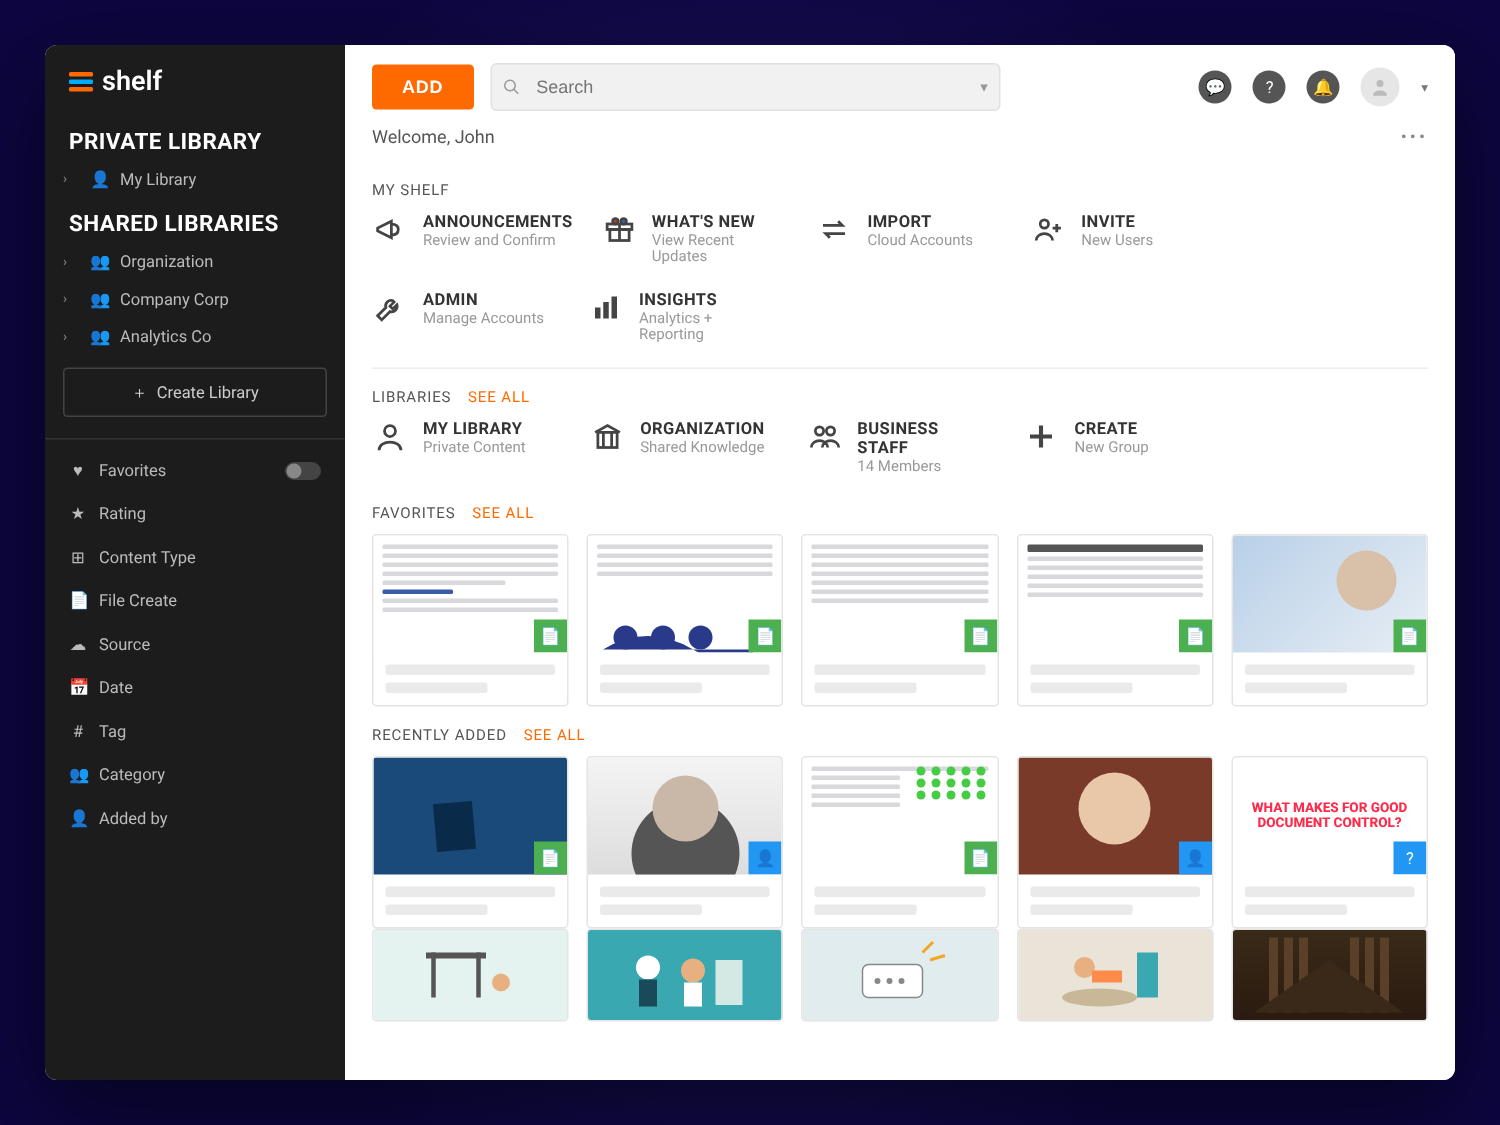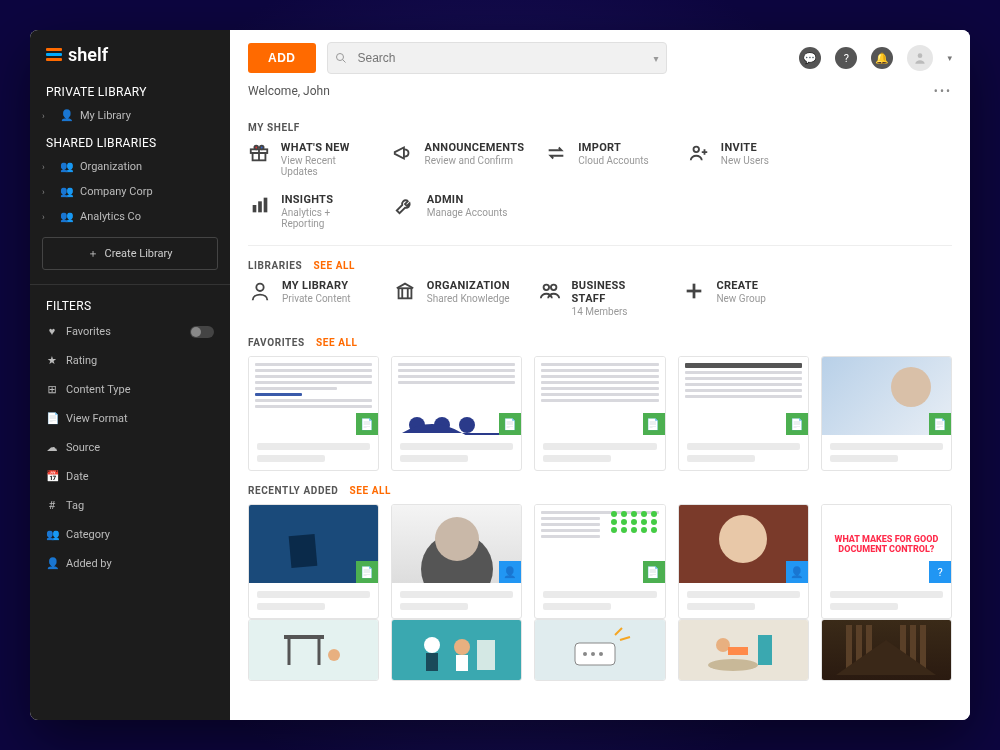--- a/index.html
+++ b/index.html
@@ -44,22 +44,22 @@
     font-weight: 600;
     color: #fff;
   }
   .logo-mark { display: flex; flex-direction: column; gap: 2px; }
   .logo-mark span { height: 3px; width: 16px; border-radius: 1px; }
   .logo-mark .b1 { background: #ff6a00; }
   .logo-mark .b2 { background: #00aaff; }
   .logo-mark .b3 { background: #ff6a00; }
   .sb-section-title {
     padding: 8px 16px 4px;
-    font-size: 12px;
-    font-weight: 400;
+    font-size: 15px;
+    font-weight: 700;
     letter-spacing: 0.3px;
     color: #fff;
   }
   .sb-item {
     padding: 6px 16px 6px 22px;
     display: flex;
     align-items: center;
     gap: 8px;
     cursor: pointer;
     color: #bbb;
@@ -170,21 +170,21 @@
   }
   .welcome-row {
     display:flex; align-items:center; justify-content:space-between;
     padding-bottom: 10px;
     font-size: 12px; color: #555;
   }
   .more-dots { color:#888; cursor:pointer; letter-spacing: 2px; }
 
   .section-head {
     font-size: 10px;
-    font-weight: 700;
+    font-weight: 400;
     letter-spacing: 0.6px;
     color: #555;
     margin: 14px 0 8px;
   }
   .section-head .see-all {
     color: #ff6a00;
     margin-left: 8px;
     cursor: pointer;
   }
 
@@ -318,21 +318,20 @@
       <span>Analytics Co</span>
     </div>
 
     <div class="sb-create">
       <span>＋</span>
       <span>Create Library</span>
     </div>
 
     <div class="sb-divider"></div>
 
-    <div class="sb-section-title">FILTERS</div>
 
     <div class="sb-filter-row">
       <span class="lbl">
           <span class="sb-ico">♥</span>
           <span>Favorites</span>
         </span>
       <span class="toggle"></span>
     </div>
     <div class="sb-filter-row">
       <span class="lbl">
@@ -342,21 +341,21 @@
     </div>
     <div class="sb-filter-row">
       <span class="lbl">
           <span class="sb-ico">⊞</span>
           <span>Content Type</span>
         </span>
     </div>
     <div class="sb-filter-row">
       <span class="lbl">
           <span class="sb-ico">📄</span>
-          <span>View Format</span>
+          <span>File Create</span>
         </span>
     </div>
     <div class="sb-filter-row">
       <span class="lbl">
           <span class="sb-ico">☁</span>
           <span>Source</span>
         </span>
     </div>
     <div class="sb-filter-row">
       <span class="lbl">
@@ -417,47 +416,47 @@
       <div class="welcome-row">
         <span>Welcome, John</span>
         <span class="more-dots">•••</span>
       </div>
 
       <div class="section-head">MY SHELF</div>
       <div class="tile-row">
         <div class="action-tile">
           <span class="ic">
               <svg width="22" height="22" viewBox="0 0 24 24" fill="none" stroke="#444" stroke-width="2">
+                <path d="M3 11v2l10 5V6L3 11z"></path>
+                <path d="M13 8c3 0 5 1 5 4s-2 4-5 4"></path>
+              </svg>
+            </span>
+          <div>
+              <div class="tt">ANNOUNCEMENTS</div>
+              <div class="sub">Review and Confirm</div>
+            </div>
+        </div>
+        <div class="action-tile">
+          <span class="ic">
+              <svg width="22" height="22" viewBox="0 0 24 24" fill="none" stroke="#444" stroke-width="2">
                 <rect x="3" y="8" width="18" height="4"></rect>
                 <rect x="5" y="12" width="14" height="8"></rect>
                 <line x1="12" y1="8" x2="12" y2="20"></line>
                 <circle cx="9" cy="6" r="2" fill="#d33"></circle>
                 <circle cx="15" cy="6" r="2" fill="#36c"></circle>
               </svg>
             </span>
           <div>
               <div class="tt">WHAT'S NEW</div>
               <div class="sub">View Recent Updates</div>
             </div>
         </div>
         <div class="action-tile">
           <span class="ic">
               <svg width="22" height="22" viewBox="0 0 24 24" fill="none" stroke="#444" stroke-width="2">
-                <path d="M3 11v2l10 5V6L3 11z"></path>
-                <path d="M13 8c3 0 5 1 5 4s-2 4-5 4"></path>
-              </svg>
-            </span>
-          <div>
-              <div class="tt">ANNOUNCEMENTS</div>
-              <div class="sub">Review and Confirm</div>
-            </div>
-        </div>
-        <div class="action-tile">
-          <span class="ic">
-              <svg width="22" height="22" viewBox="0 0 24 24" fill="none" stroke="#444" stroke-width="2">
                 <path d="M4 9h14l-3-3M20 15H6l3 3"></path>
               </svg>
             </span>
           <div>
               <div class="tt">IMPORT</div>
               <div class="sub">Cloud Accounts</div>
             </div>
         </div>
         <div class="action-tile">
           <span class="ic">
@@ -469,40 +468,40 @@
             </span>
           <div>
               <div class="tt">INVITE</div>
               <div class="sub">New Users</div>
             </div>
         </div>
       </div>
       <div class="tile-row" style="margin-top:10px">
         <div class="action-tile">
           <span class="ic">
+              <svg width="22" height="22" viewBox="0 0 24 24" fill="none" stroke="#444" stroke-width="2">
+                <path d="M14 7a4 4 0 0 0-5 5l-6 6 3 3 6-6a4 4 0 0 0 5-5l-3 3-2-2 3-3z"></path>
+              </svg>
+            </span>
+          <div>
+              <div class="tt">ADMIN</div>
+              <div class="sub">Manage Accounts</div>
+            </div>
+        </div>
+        <div class="action-tile">
+          <span class="ic">
               <svg width="22" height="22" viewBox="0 0 24 24" fill="#444">
                 <rect x="4" y="12" width="4" height="8"></rect>
                 <rect x="10" y="8" width="4" height="12"></rect>
                 <rect x="16" y="4" width="4" height="16"></rect>
               </svg>
             </span>
           <div>
               <div class="tt">INSIGHTS</div>
               <div class="sub">Analytics + Reporting</div>
-            </div>
-        </div>
-        <div class="action-tile">
-          <span class="ic">
-              <svg width="22" height="22" viewBox="0 0 24 24" fill="none" stroke="#444" stroke-width="2">
-                <path d="M14 7a4 4 0 0 0-5 5l-6 6 3 3 6-6a4 4 0 0 0 5-5l-3 3-2-2 3-3z"></path>
-              </svg>
-            </span>
-          <div>
-              <div class="tt">ADMIN</div>
-              <div class="sub">Manage Accounts</div>
             </div>
         </div>
       </div>
 
       <div class="row-div"></div>
 
       <div class="section-head">
         <span>LIBRARIES</span>
         <span class="see-all">SEE ALL</span>
       </div>

